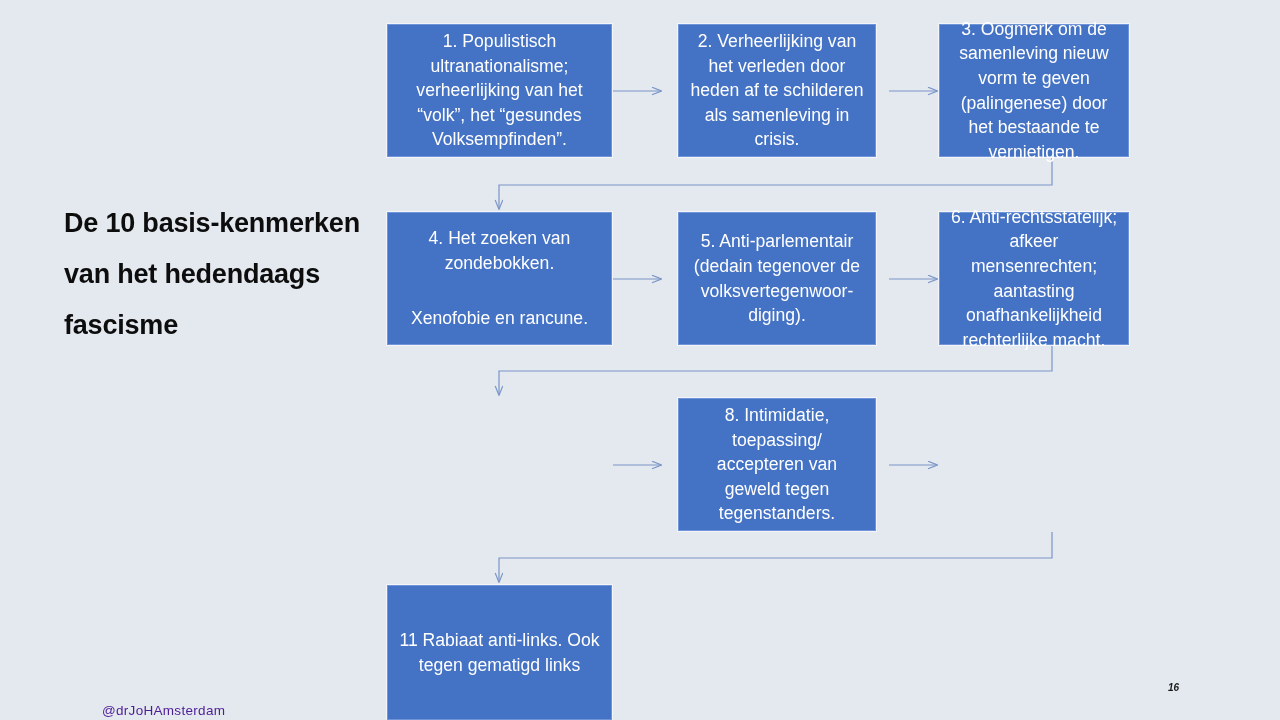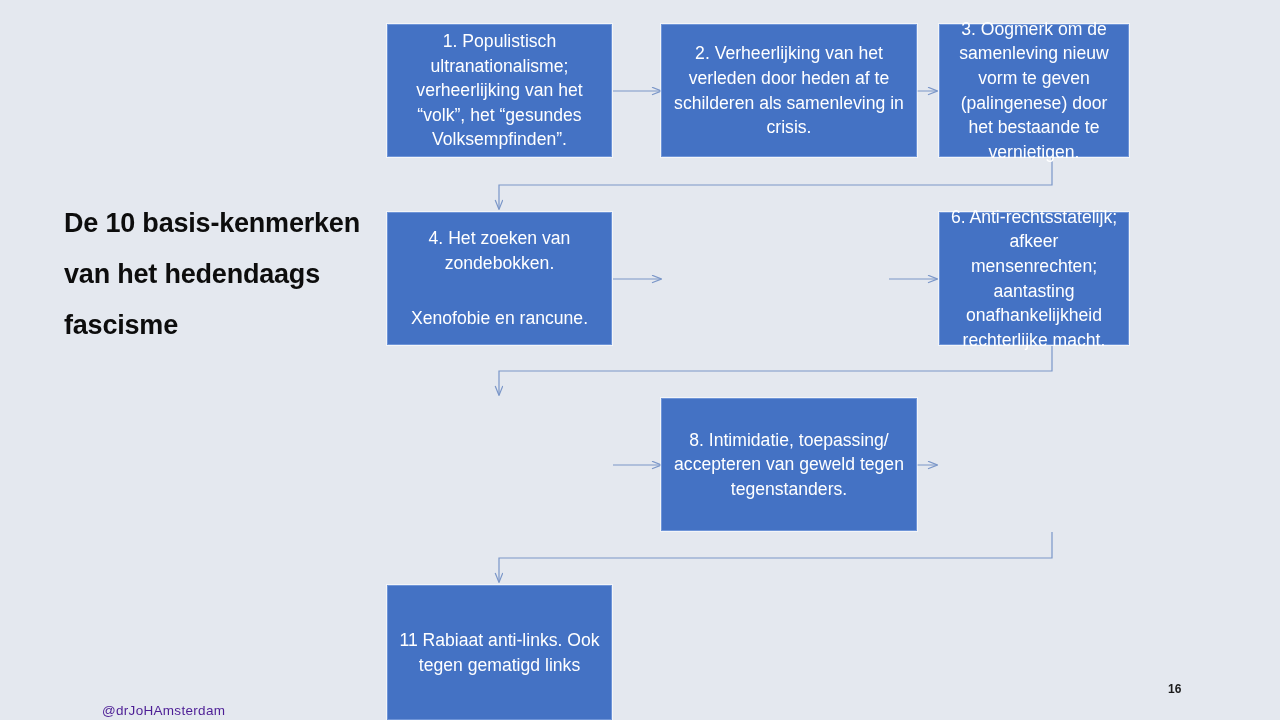--- a/index.html
+++ b/index.html
@@ -57,21 +57,21 @@
   .flow-box p {
     margin: 0;
     width: 100%;
   }
   .flow-box p + p {
     margin-top: 31px;
   }
 
   
   .col-1 { left: 387px; width: 225px; text-align: center; }
-  .col-2 { left: 661px; width: 256px; }
+  .col-2 { left: 678px; width: 198px; }
   .col-3 { left: 939px; width: 190px; }
 
   
   .row-1 { top: 24px;  height: 133px; }
   .row-2 { top: 212px; height: 133px; }
   .row-3 { top: 398px; height: 133px; }
   .row-4 { top: 585px; height: 135px; }
 
   
   .connector-svg {
@@ -89,23 +89,24 @@
     top: 683px;
     font-size: 13.5px;
     color: #4c1d95;
     letter-spacing: 0.3px;
     margin-top: 20px;
   }
   #page-number {
     position: absolute;
     left: 1168px;
     top: 682px;
-    font-size: 12px;
+    font-size: 10px;
     font-weight: bold;
     color: #1a1a1a;
+    font-style: italic;
   }
 </style>
 </head>
 <body>
 
 <div id="slide">
 
   <div id="slide-title">De 10 basis-kenmerken van het hedendaags fascisme</div>
 
   <svg class="connector-svg" viewBox="0 0 1280 720" xmlns="http://www.w3.org/2000/svg">
@@ -144,20 +145,23 @@
 
   <div class="flow-box col-3 row-1">
     <p>3. Oogmerk om de samenleving nieuw vorm te geven (palingenese) door het bestaande te vernietigen.</p>
   </div>
 
   <div class="flow-box col-1 row-2">
     <p>4. Het zoeken van zondebokken.</p>
     <p>Xenofobie en rancune.</p>
   </div>
 
+  <div class="flow-box col-2 row-2">
+    <p>5. Anti-parlementair (dedain tegenover de volksvertegenwoor-diging).</p>
+  </div>
 
   <div class="flow-box col-3 row-2">
     <p>6. Anti-rechtsstatelijk; afkeer mensenrechten; aantasting onafhankelijkheid rechterlijke macht.</p>
   </div>
 
 
   <div class="flow-box col-2 row-3">
     <p>8. Intimidatie, toepassing/ accepteren van geweld tegen tegenstanders.</p>
   </div>
 

